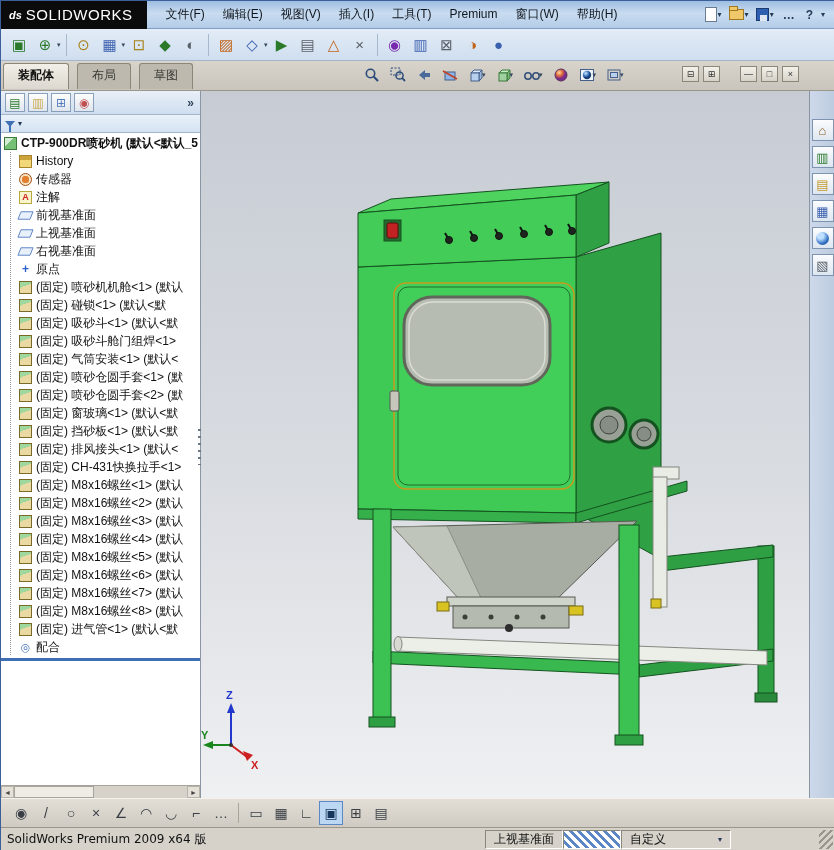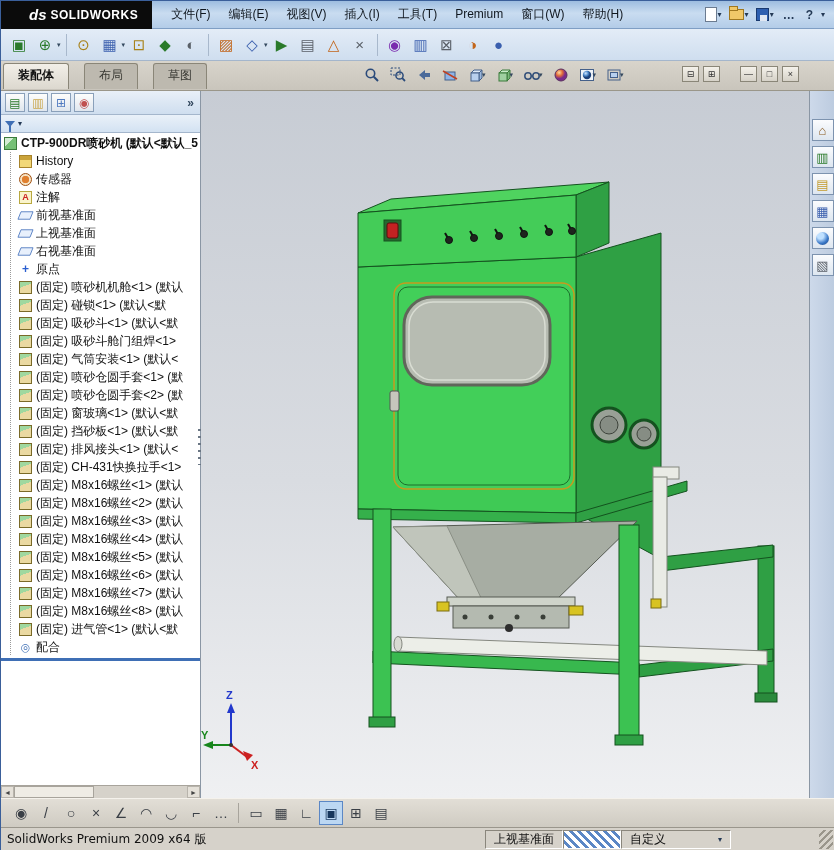--- a/index.html
+++ b/index.html
@@ -6,22 +6,22 @@
   html,body { width:834px; height:850px; overflow:hidden;
     font-family:"Liberation Sans","DejaVu Sans",sans-serif; font-size:12px; }
   .app { position:relative; width:834px; height:850px; background:#d6d2ca; border:1px solid #3a5f9a; }
 
   
   .titlebar { position:absolute; left:0; top:0; width:834px; height:28px;
     background:linear-gradient(180deg,#9dbde0 0%,#c9dcf0 45%,#b3cce8 100%);
     display:flex; align-items:center; border-bottom:1px solid #7f9ec4; }
   .logo { height:28px; background:#0b0b0b; color:#fff; display:flex; align-items:center;
     padding:0 14px 0 8px; gap:4px; }
-  .logo .ds { font-style:italic; font-weight:bold; font-size:15px;margin-left:20px; }
-  .logo .sw { font-weight:bold; font-size:12px; letter-spacing:.5px; }
+  .logo .ds { font-style:italic; font-weight:bold; font-size:11px; }
+  .logo .sw { font-weight:normal; font-size:15px; letter-spacing:.5px; }
   .menubar { display:flex; align-items:center; height:100%; margin-left:10px; }
   .menu { padding:8px 9px; line-height:27px; color:#10171f; cursor:default; }
   .quickbar { margin-left:auto; display:flex; align-items:center; gap:3px; padding-right:10px; }
   .qbtn { display:flex; align-items:center; height:20px; padding:0 2px; }
   .page-ic { width:12px; height:15px; background:#fff; border:1px solid #6b7b90; }
   .folder-ic { width:15px; height:11px; background:#f0c869; border:1px solid #a07820; position:relative; }
   .folder-ic::before { content:""; position:absolute; left:-1px; top:-4px; width:7px; height:3px;
     background:#f0c869; border:1px solid #a07820; }
   .save-ic { width:13px; height:13px; background:#2e5fb0; border:1px solid #1a3a70; position:relative; }
   .save-ic::before { content:""; position:absolute; left:3px; top:6px; width:7px; height:6px; background:#dfe6f2; }
@@ -35,21 +35,21 @@
   .atb-ic { width:24px; height:24px; display:flex; align-items:center; justify-content:center;
     font-size:15px; cursor:default; border:1px solid transparent; }
   .asep { width:1px; height:22px; background:#a8b8cc; margin:0 3px; }
   .dd { font-size:7px; color:#33485e; margin-left:-2px; align-self:center; }
   .cg { color:#2a7a2a; } .cb { color:#3a5fae; } .co { color:#c2651a; }
   .cy { color:#a8821a; } .ck { color:#5a6068; } .cp { color:#7a2aae; }
 
   
   .tabstrip { position:absolute; left:0; top:60px; width:834px; height:30px;
     background:linear-gradient(180deg,#d8d4cb,#c9c5bc); border-bottom:1px solid #9a9689; }
-  .tabs { position:absolute; left:2px; top:2px; display:flex; gap:15px; }
+  .tabs { position:absolute; left:2px; top:2px; display:flex; gap:8px; }
   .tab { padding:3px 14px; border:1px solid #8a8678; border-bottom:none; background:#bdb9af; color:#3a3a34;
     border-radius:3px 3px 0 0; cursor:default; }
   .tab.active { background:linear-gradient(180deg,#f2efe8,#dcd8cf); font-weight:bold; color:#111;
     height:26px; }
   
   .headsup { position:absolute; left:360px; top:3px; display:flex; align-items:center; gap:4px; }
   .hbtn { display:flex; align-items:center; padding:2px; cursor:default; border:1px solid transparent; }
   .docbtns { position:absolute; right:36px; top:5px; display:flex; gap:4px; }
   .docbtns .wb { width:17px; height:16px; border:1px solid #8a8678; background:linear-gradient(180deg,#f4f1ea,#d6d2c8);
     font-size:9px; line-height:14px; text-align:center; color:#333; cursor:default; }

